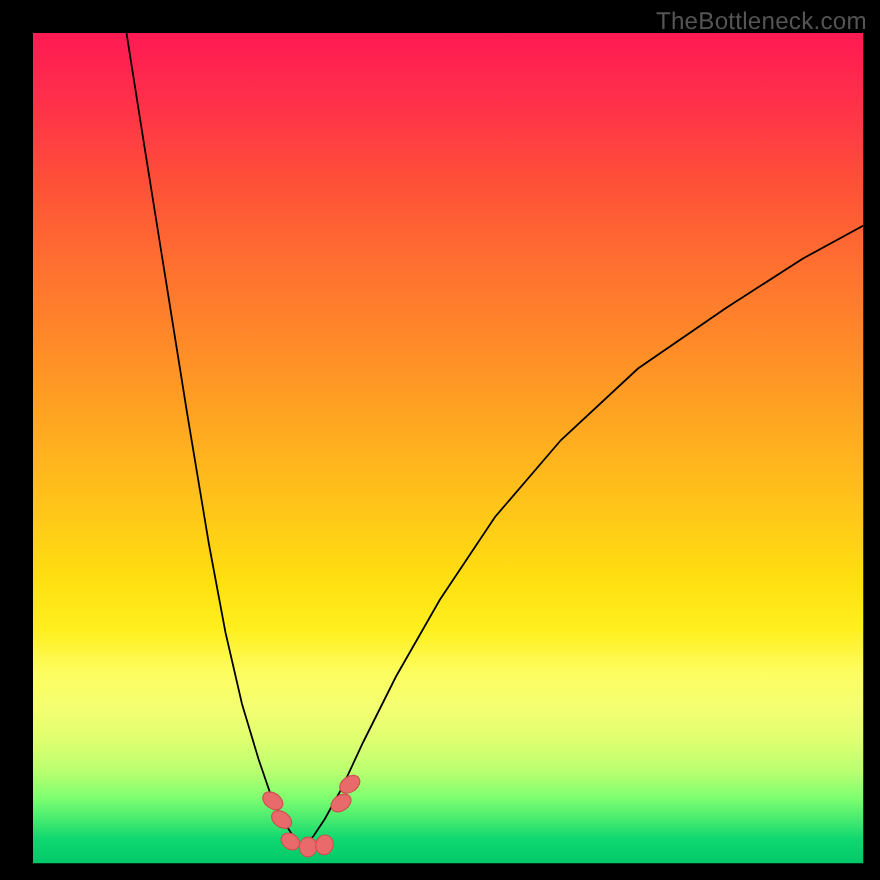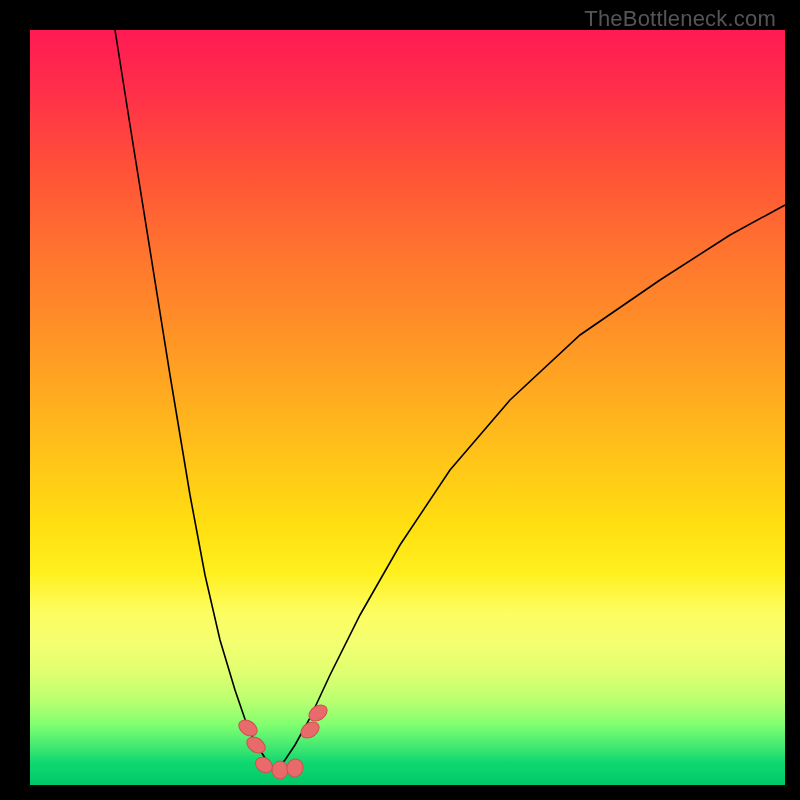--- a/index.html
+++ b/index.html
@@ -7,21 +7,21 @@
     width: 800px;
     height: 800px;
     background: #000;
     position: relative;
     font-family: Arial, sans-serif;
     overflow: hidden;
   }
   .watermark {
     position: absolute;
     top: 6px;
-    right: 24px;
+    right: 12px;
     color: #555;
     font-size: 22px;
     font-weight: 500;
     letter-spacing: 0.2px;
     z-index: 10;
   }
   .plot-area {
     position: absolute;
     left: 30px;
     top: 30px;

